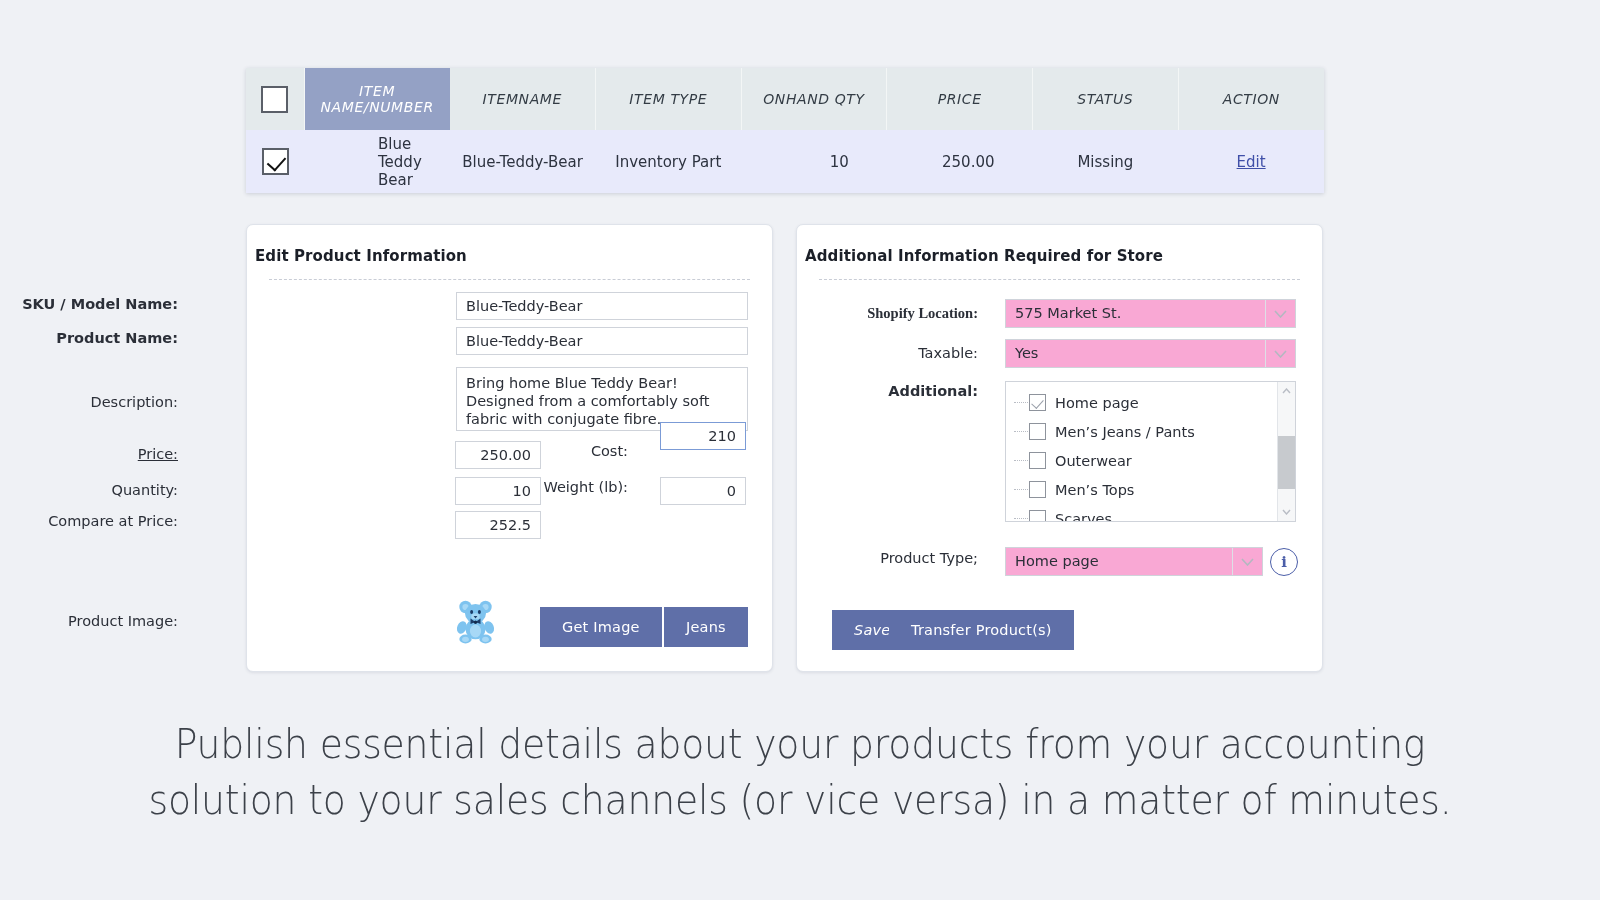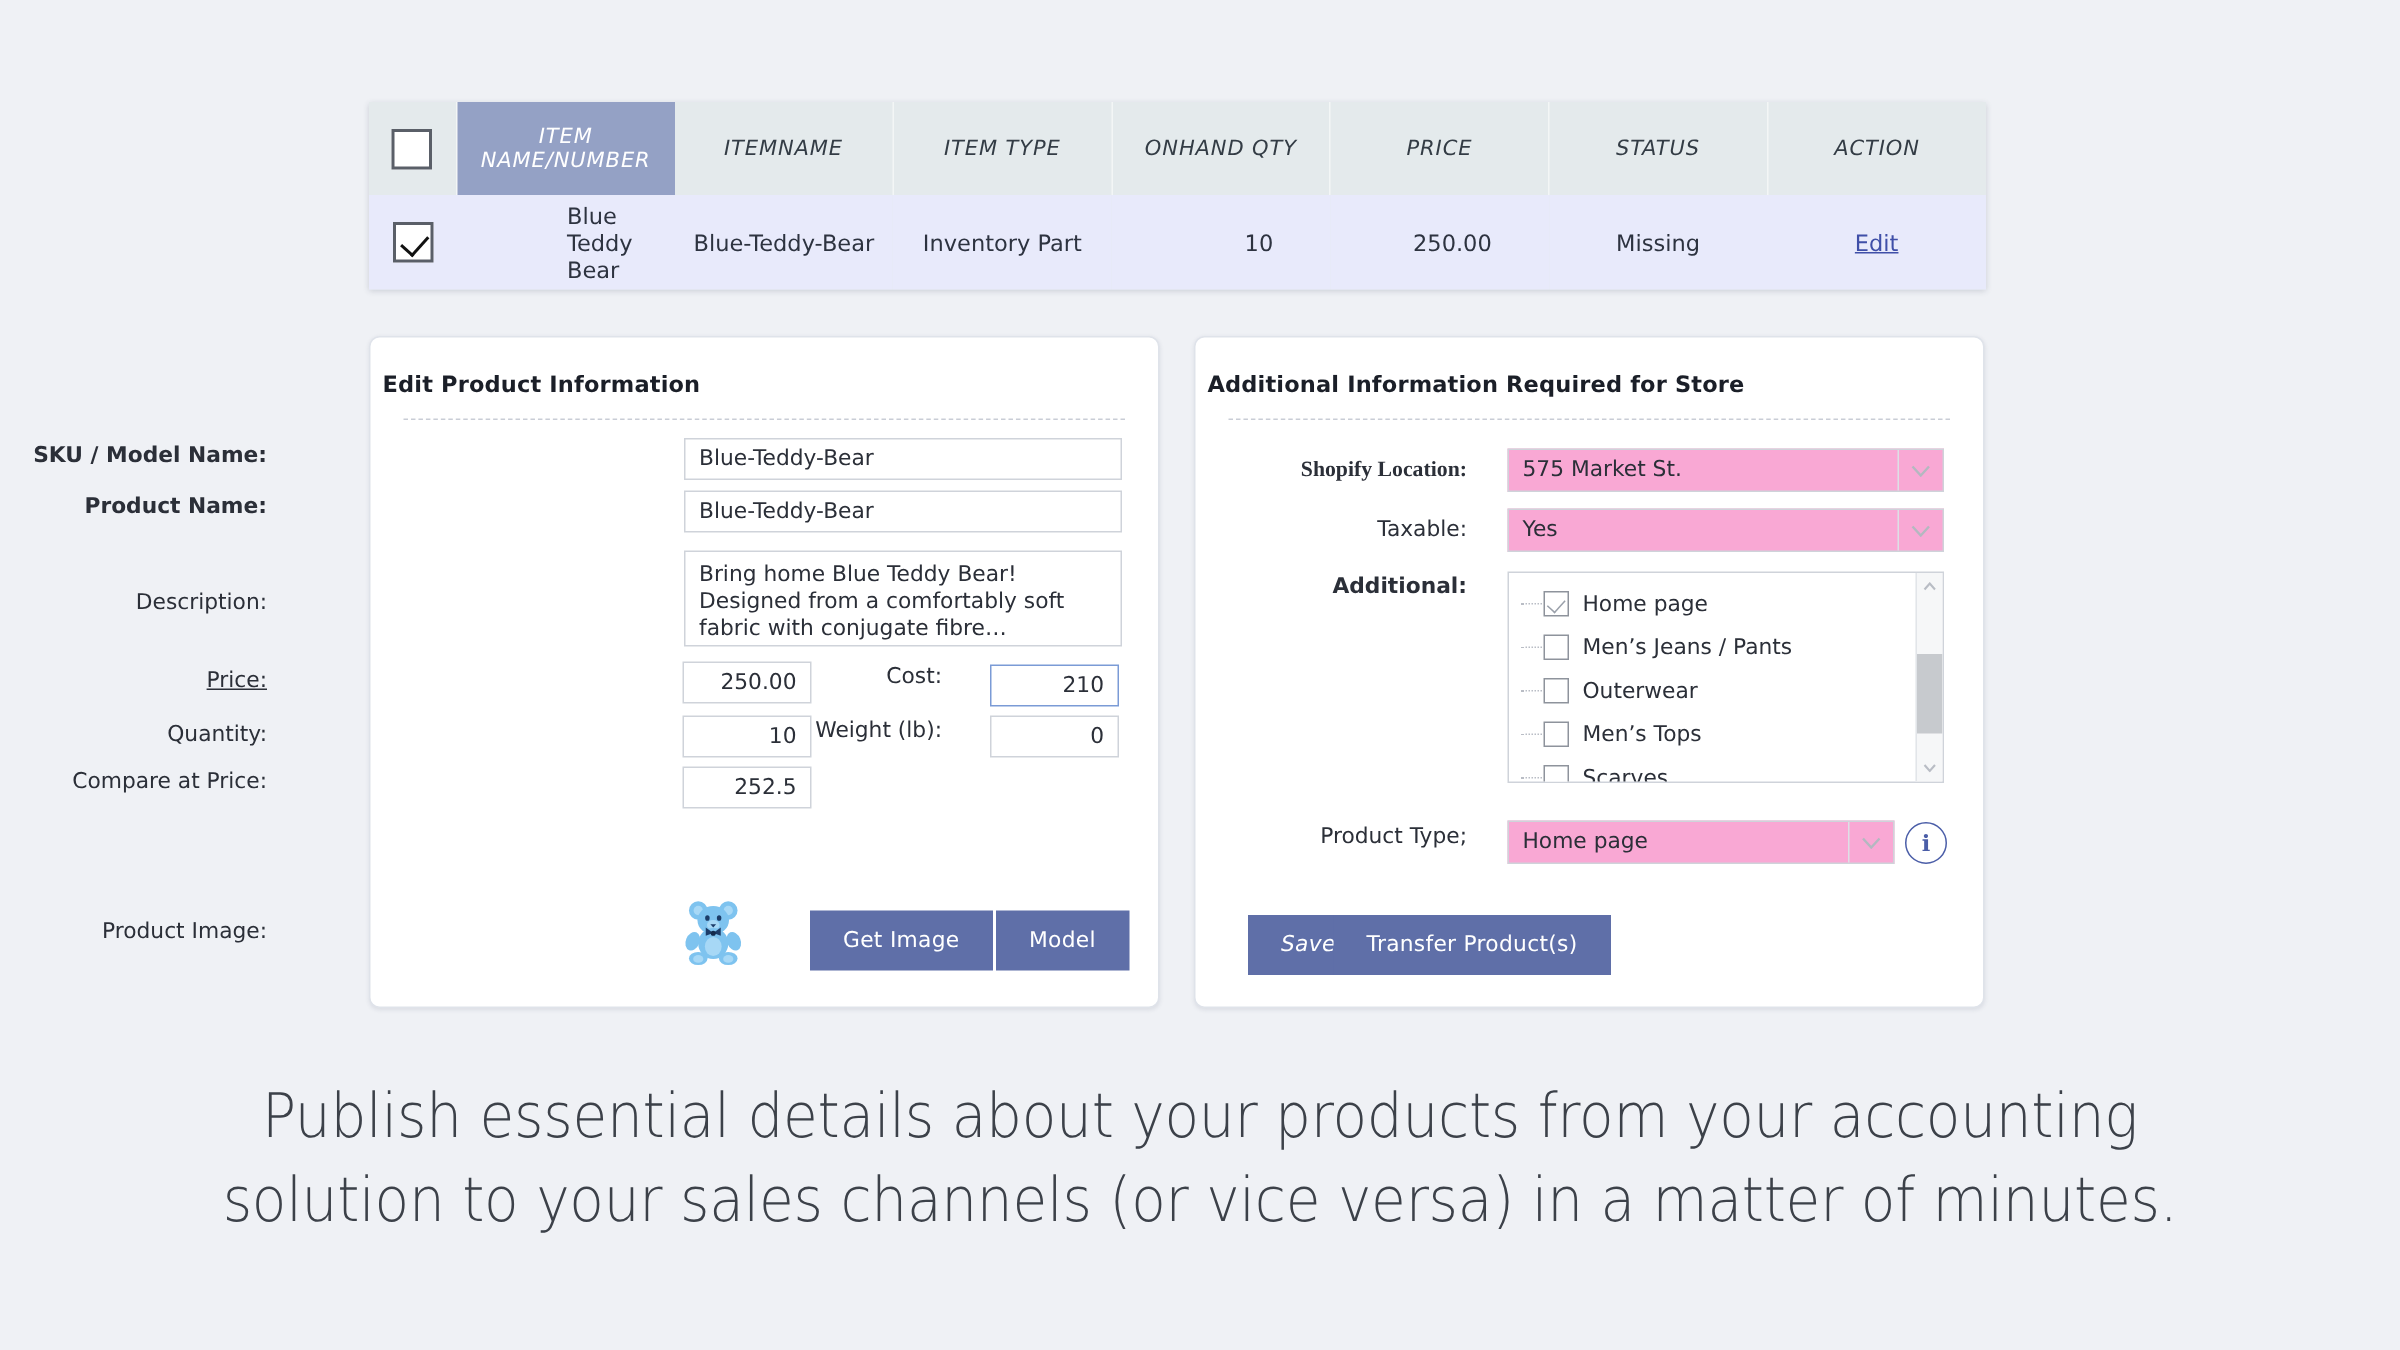--- a/index.html
+++ b/index.html
@@ -117,21 +117,21 @@
   
   #l-sku-label   { position:absolute; left:0;   top:296px; width:190px; }
   #l-sku-input   { position:absolute; left:456px; top:292px; width:292px; }
   #l-name-label  { position:absolute; left:0;   top:330px; width:190px; }
   #l-name-input  { position:absolute; left:456px; top:327px; width:292px; }
   #l-desc-label  { position:absolute; left:0;   top:394px; width:190px; }
   #l-desc-input  { position:absolute; left:456px; top:367px; }
   #l-price-label { position:absolute; left:0;   top:446px; width:190px;text-decoration:underline; }
   #l-price-input { position:absolute; left:455px; top:441px; width:86px; }
   #l-cost-label  { position:absolute; left:560px; top:443px; width:80px; }
-  #l-cost-input  { position:absolute; left:660px; top:443px; width:86px; }
+  #l-cost-input  { position:absolute; left:660px; top:422px; width:86px; }
   #l-qty-label   { position:absolute; left:0;   top:482px; width:190px; }
   #l-qty-input   { position:absolute; left:455px; top:477px; width:86px; }
   #l-wt-label    { position:absolute; left:540px; top:479px; width:100px; }
   #l-wt-input    { position:absolute; left:660px; top:477px; width:86px; }
   #l-cmp-label   { position:absolute; left:0;   top:513px; width:190px; }
   #l-cmp-input   { position:absolute; left:455px; top:511px; width:86px; }
   #l-img-label   { position:absolute; left:0;   top:613px; width:190px; }
   #l-img-thumb   { position:absolute; left:452px; top:596px; width:50px; height:50px; }
   #l-getimg-btn  { position:absolute; left:540px; top:607px; }
   #l-browse-btn  { position:absolute; left:664px; top:607px; }
@@ -318,21 +318,21 @@
     <ellipse cx="13.5" cy="43" rx="6.2" ry="4.4" fill="#7ec3ef"></ellipse>
     <ellipse cx="33.5" cy="43" rx="6.2" ry="4.4" fill="#7ec3ef"></ellipse>
     <ellipse cx="13.5" cy="43.3" rx="3.4" ry="2.6" fill="#a7d8f6"></ellipse>
     <ellipse cx="33.5" cy="43.3" rx="3.4" ry="2.6" fill="#a7d8f6"></ellipse>
     <path d="M23.5 26 l-5 -3.6 0 5.5 z" fill="#1c3c68"></path>
     <path d="M23.5 26 l5 -3.6 0 5.5 z" fill="#1c3c68"></path>
     <circle cx="23.5" cy="26.2" r="1.7" fill="#132a4c"></circle>
   </svg>
 </div>
 <button class="btn" id="l-getimg-btn">Get Image</button>
-<button class="btn" id="l-browse-btn">Model</button>
+<button class="btn" id="l-browse-btn">Jeans</button>
 
 <div class="panel" id="panel-right">
   <div class="panel-title">Additional Information Required for Store</div>
   <div class="panel-rule"></div>
 </div>
 
 <div class="lbl b" id="r-loc-label">Shopify Location:</div>
 <div class="sel-box" id="r-loc-select">
   <div class="sel-val">575 Market St.</div>
   <div class="sel-arrow">

